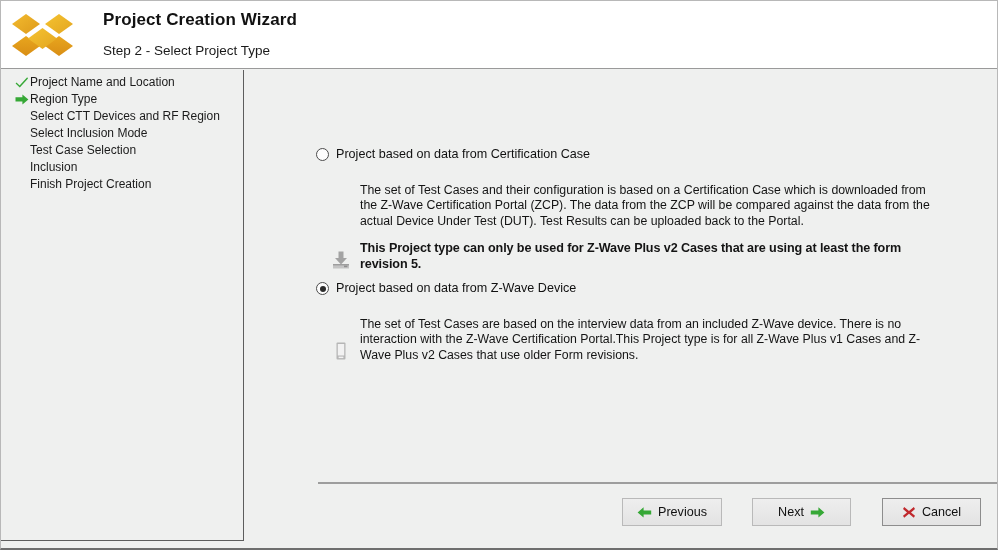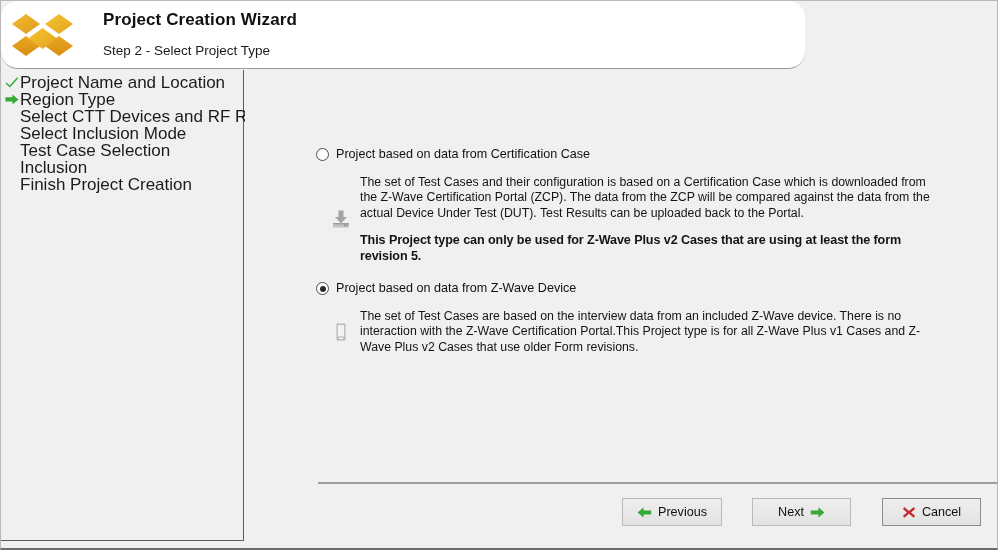--- a/index.html
+++ b/index.html
@@ -21,28 +21,27 @@
     border: 1px solid #b8b8b8;
     border-bottom: 2px solid #6e6e6e;
     background: #eff0ef;
     overflow: hidden;
   }
 
   
   .header {
     position: absolute;
     left: 0; top: 0;
-    width: 804px;
+    width: 998px;
     height: 68px;
     background: #ffffff;
     border-bottom: 1px solid #9a9a9a;
     box-sizing: border-box;
     display: flex;
     align-items: center;
-    border-radius: 17px;
   }
   .logo {
     width: 74px;
     height: 60px;
     margin-left: 6px;
     position: relative;
     flex: 0 0 auto;
   }
   .logo svg { display: block; }
   .header-text {
@@ -75,22 +74,22 @@
     box-sizing: border-box;
     background: #eff0ef;
     border-right: 1px solid #5d5d5d;
     border-bottom: 1px solid #5d5d5d;
     padding-top: 4px;
   }
   .step {
     height: 17px;
     display: flex;
     align-items: center;
-    padding-left: 3px;
-    font-size: 17px;
+    padding-left: 13px;
+    font-size: 12px;
     color: #1b1b1b;
     white-space: nowrap;
   }
   .step-icon {
     width: 15px;
     height: 15px;
     flex: 0 0 auto;
     display: flex;
     align-items: center;
     justify-content: center;
@@ -139,22 +138,22 @@
   }
   .option-title {
     font-size: 12.6px;
     color: #111111;
     line-height: 16px;
     white-space: nowrap;
   }
 
   .option-body {
     display: flex;
-    align-items: center;
-    margin-top: 12px;
+    align-items: flex-end;
+    margin-top: 20px;
     padding-left: 14px;
   }
   .body-icon {
     width: 22px;
     height: 22px;
     flex: 0 0 auto;
     margin-right: 8px;
     margin-top: 1px;
     display: flex;
     align-items: flex-start;

